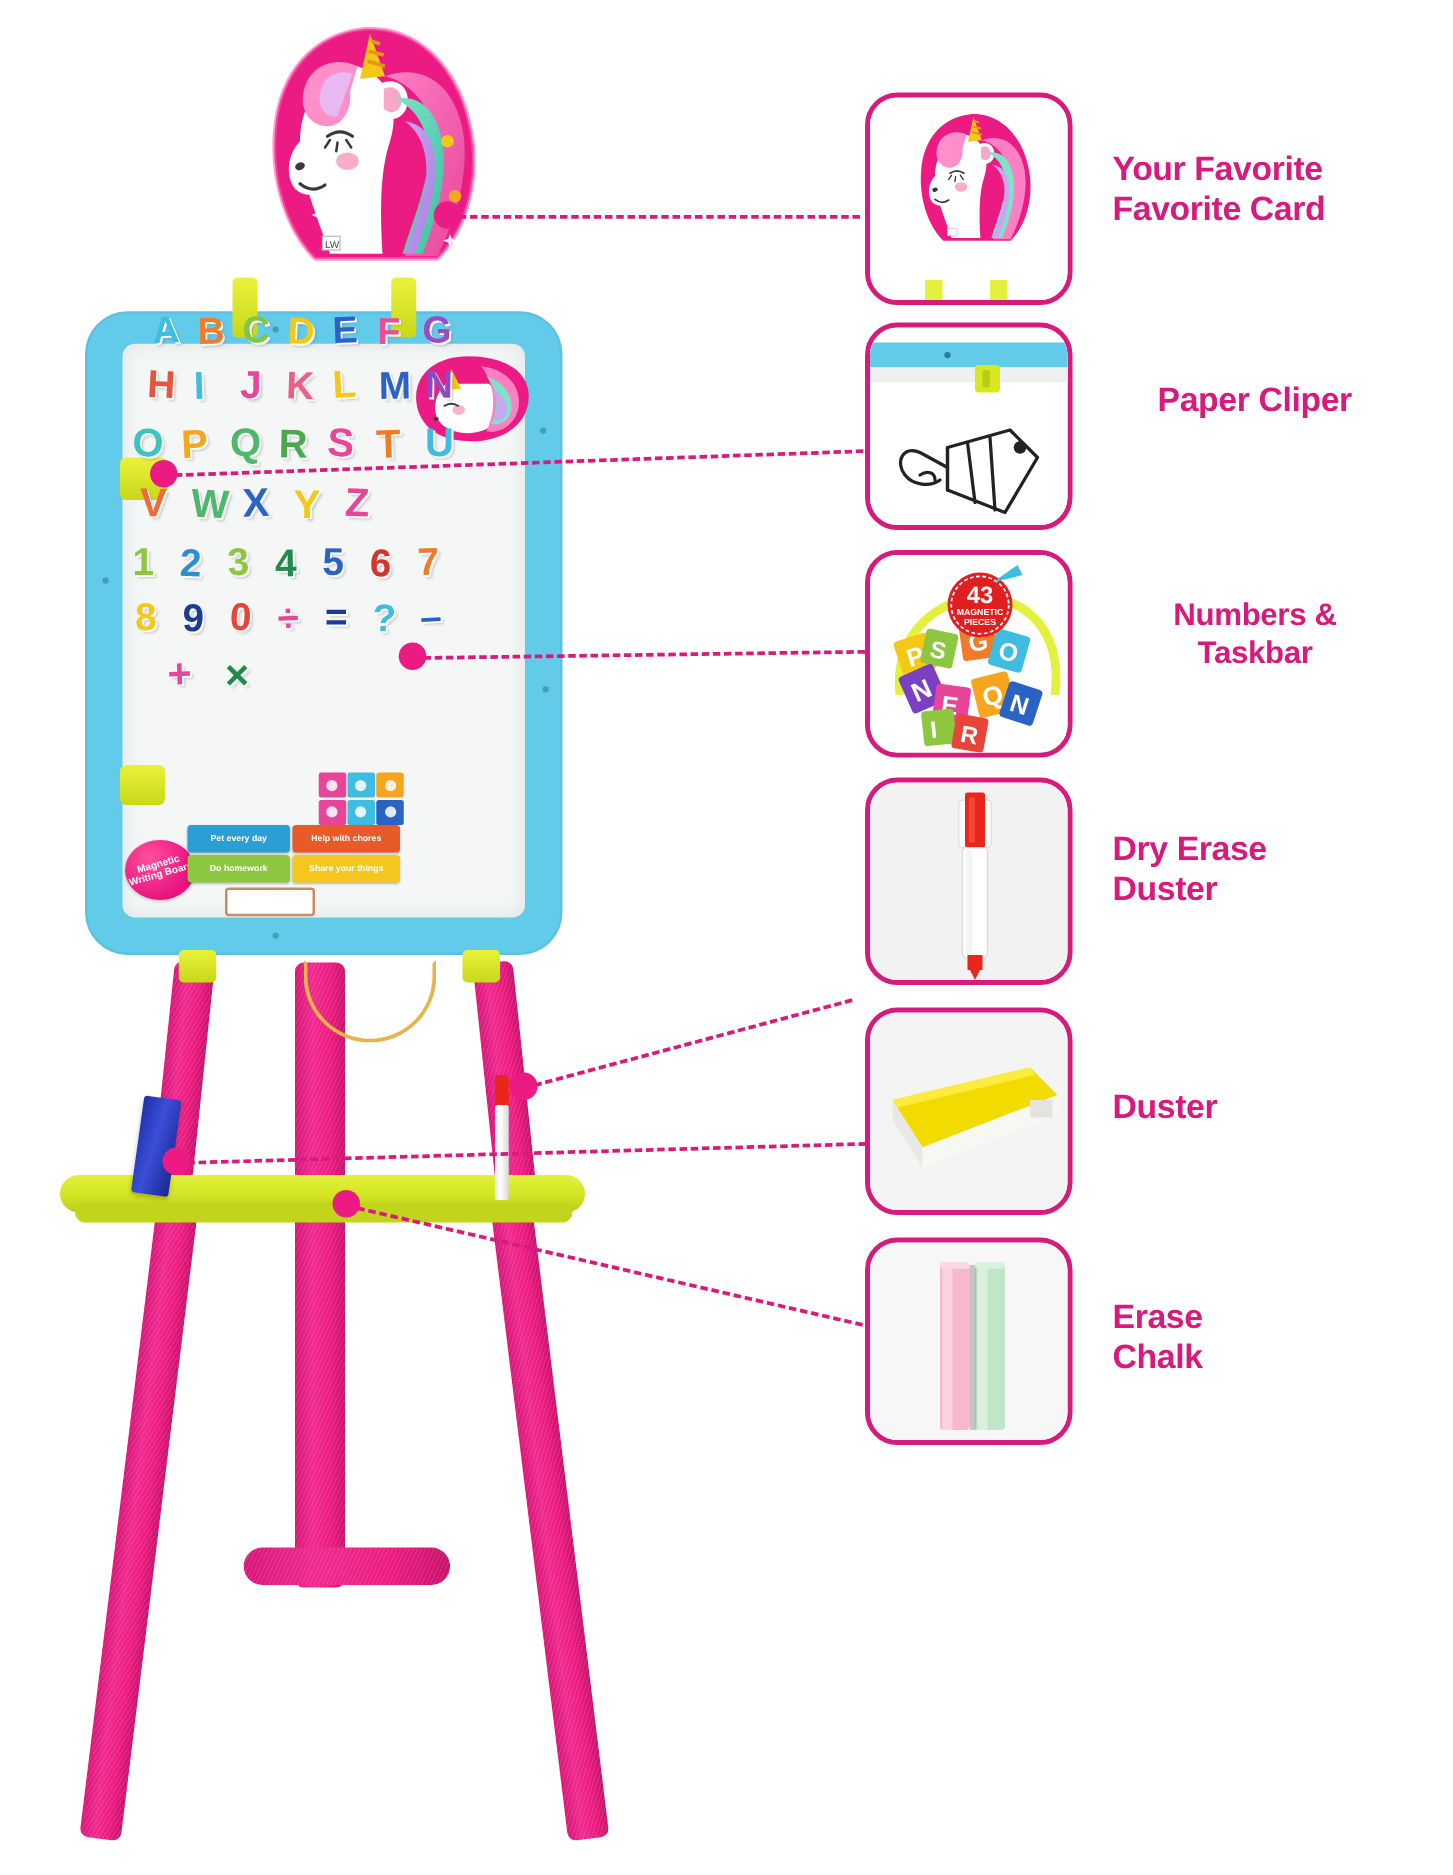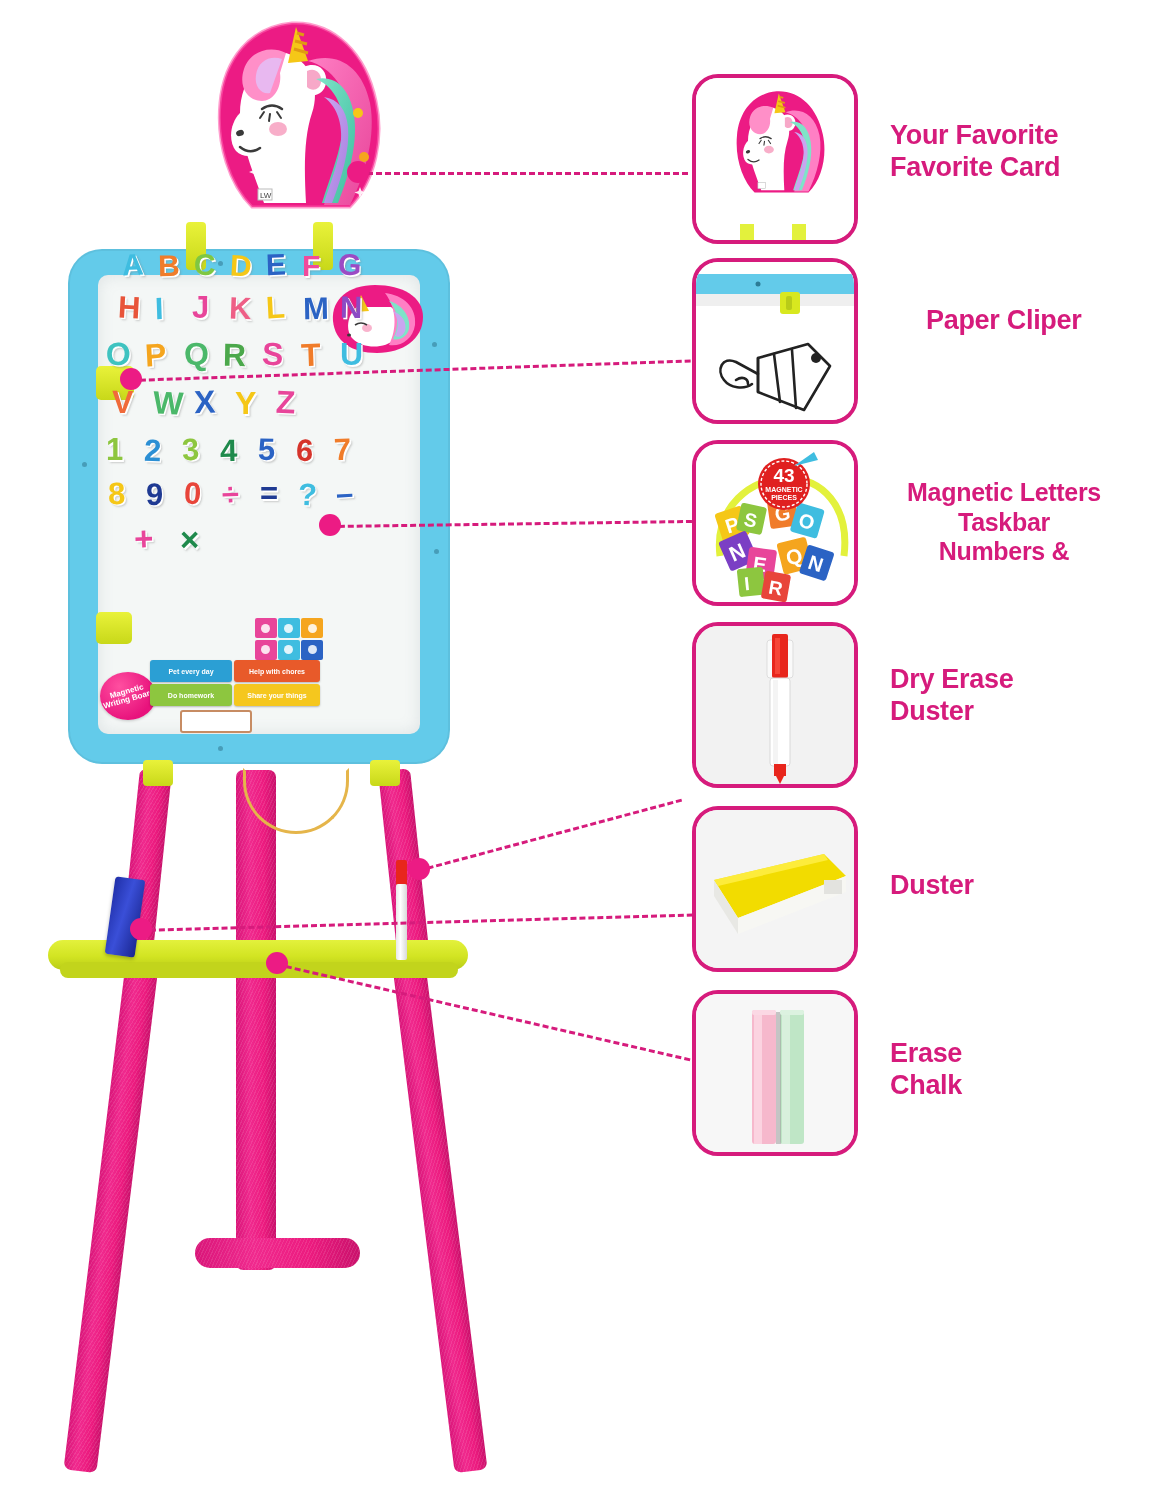--- a/index.html
+++ b/index.html
@@ -394,23 +394,22 @@
         <circle cx="26" cy="26" r="26" fill="#E02020"></circle>
         <circle cx="26" cy="26" r="23" fill="none" stroke="#fff" stroke-width="1.4" stroke-dasharray="3 2"></circle>
         <text x="26" y="24" font-size="19" font-weight="bold" fill="#fff" text-anchor="middle" font-family="Liberation Sans, sans-serif">43</text>
         <text x="26" y="34" font-size="7" font-weight="bold" fill="#fff" text-anchor="middle" font-family="Liberation Sans, sans-serif">MAGNETIC</text>
         <text x="26" y="42" font-size="7" font-weight="bold" fill="#fff" text-anchor="middle" font-family="Liberation Sans, sans-serif">PIECES</text>
       </g>
       <path d="M98 22 L118 8 L122 16 Z" fill="#3FBDE0"></path>
     </svg>
   </div>
   <div class="callout-label" style="left:884px;top:478px;font-size:25px;text-align:center;width:240px;">
-    <div>Magnetic Letters</div>
+    <div>Numbers &amp;</div>
     <div>Taskbar</div>
-    <div>Numbers &amp;</div>
   </div>
 
   <div class="callout-box" style="left:692px;top:622px;width:166px;height:166px;">
     <svg viewBox="0 0 166 166" width="166" height="166">
       <rect width="166" height="166" fill="#F2F2F2"></rect>
       <rect x="71" y="14" width="26" height="38" rx="3" fill="#fafafa" stroke="#ddd"></rect>
       <rect x="76" y="8" width="16" height="44" rx="2" fill="#E8261C"></rect>
       <rect x="79" y="12" width="5" height="36" fill="#FF5A4A" opacity=".6"></rect>
       <rect x="74" y="52" width="20" height="88" rx="3" fill="#ffffff" stroke="#d8d8d8"></rect>
       <rect x="77" y="54" width="5" height="84" fill="#f4f4f4"></rect>

